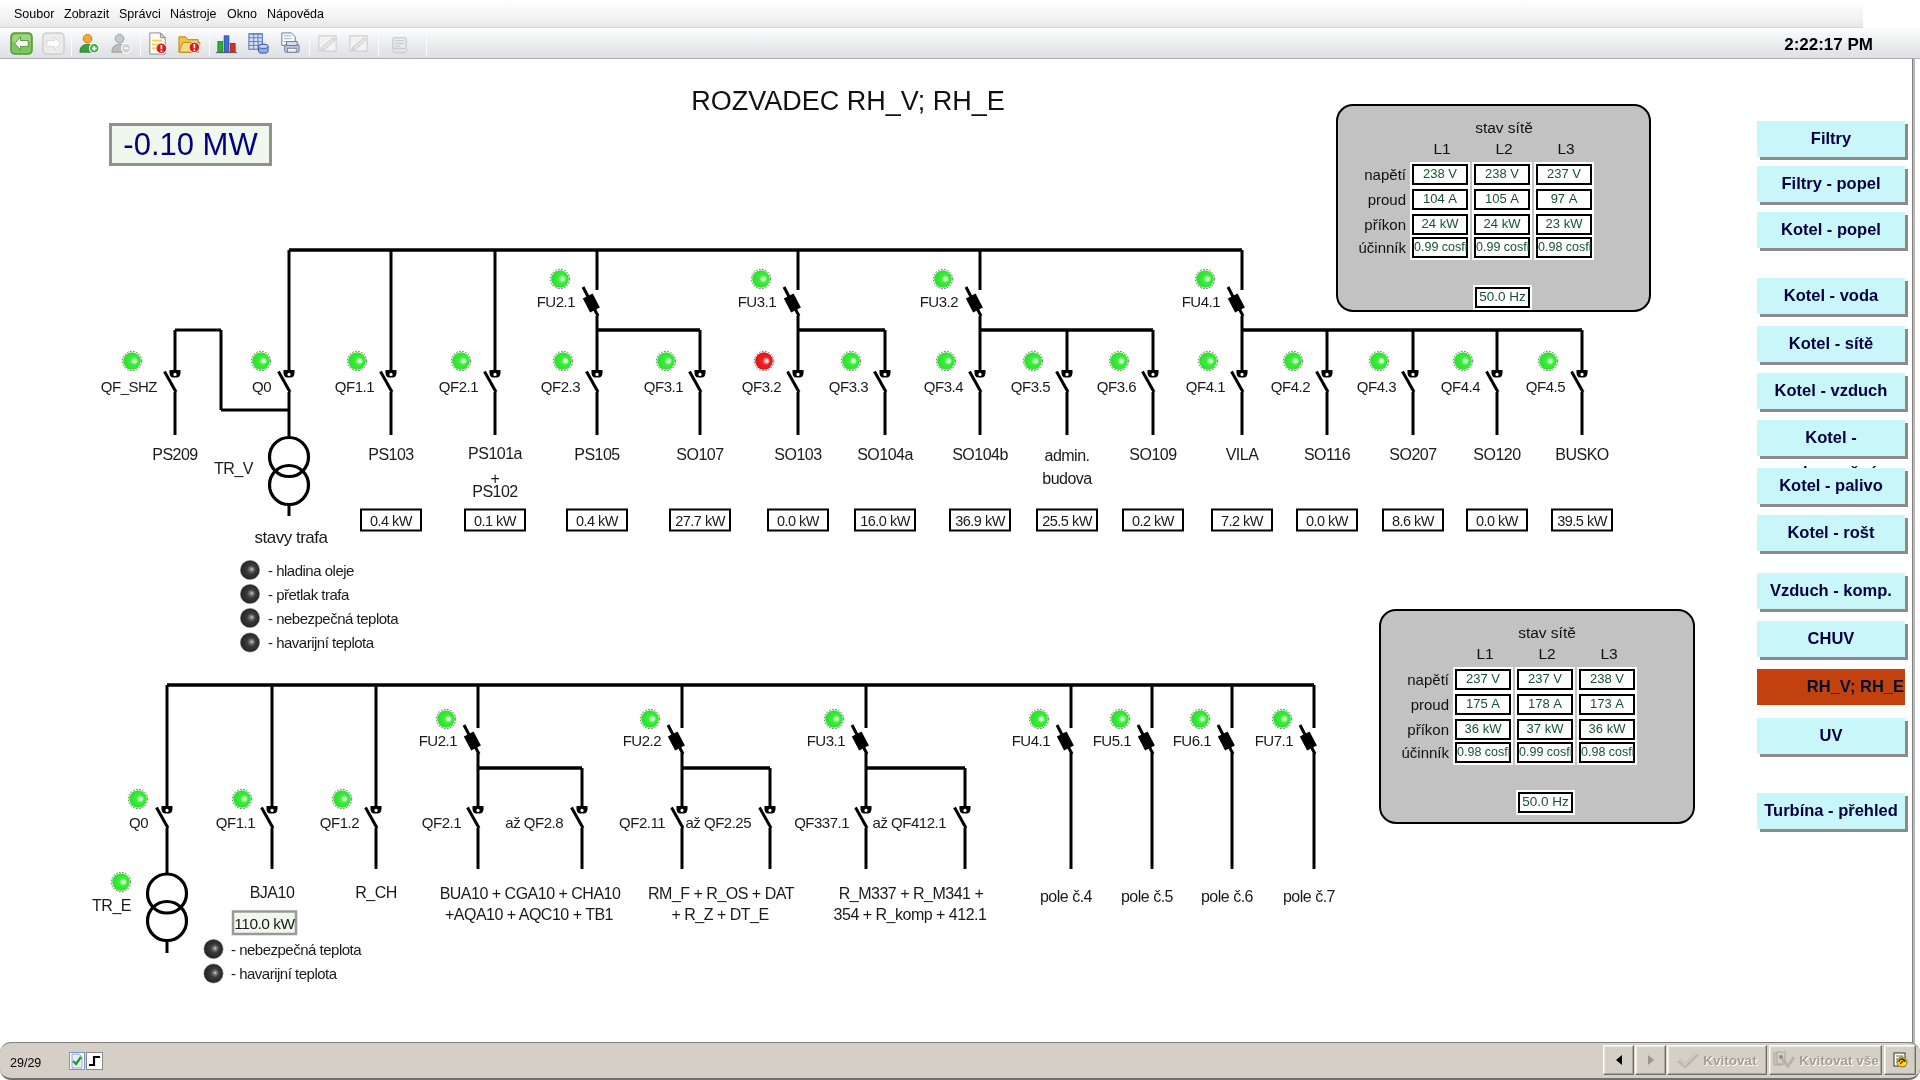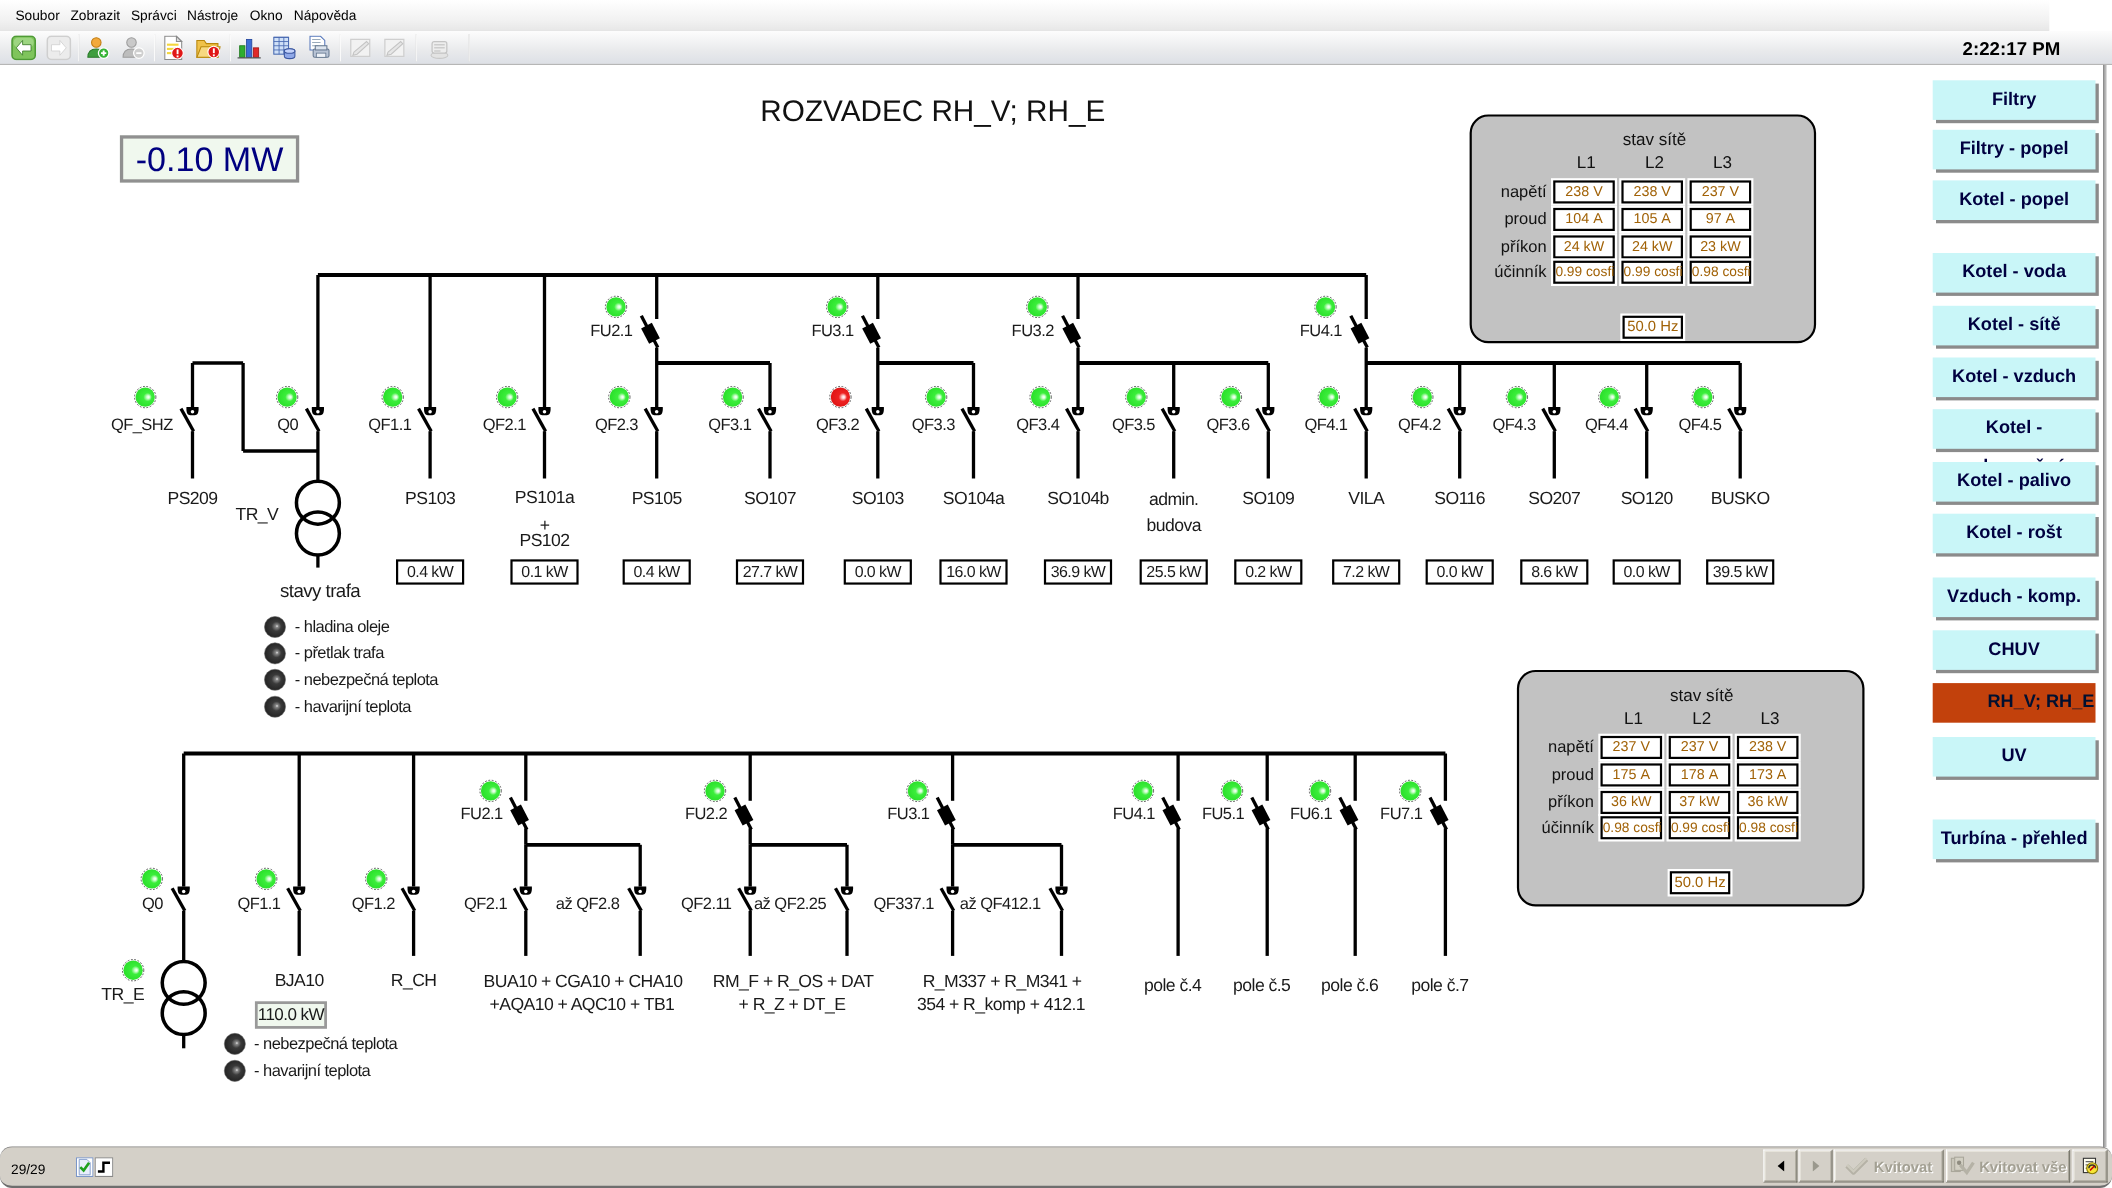--- a/index.html
+++ b/index.html
@@ -12,24 +12,24 @@
 .tbi { position:absolute; top:4px; width:23px; height:23px; }
 .tsep { position:absolute; top:3px; width:1px; height:25px; background:#c0c0c0; border-right:1px solid #fafafa; }
 .clock { position:absolute; right:47px; top:35px; font-size:17px; font-weight:bold; color:#000; }
 .rightedge { position:absolute; left:1912px; top:59px; width:3px; height:984px; background:#b8b8b8; border-left:1px solid #808080; }
 .title { position:absolute; left:687px; top:86px; width:322px; text-align:center; font-size:27px; color:#111; }
 .mwbox { position:absolute; left:109px; top:123px; width:163px; height:43px; background:#f0f8ee;
   border:3px solid #909090; color:#000080; font-size:31px; font-weight:normal; text-align:center; line-height:37px; }
 .panel { position:absolute; background:#c2c2c2; border:2px solid #000; border-radius:17px; }
 .ab { position:absolute; color:#111; }
 .pbox { position:absolute; height:21px; background:#fff; border:2px solid #000; box-shadow:0 0 0 2px #fff;
-  text-align:center; line-height:16.5px; color:#a16207; }
+  text-align:center; line-height:16.5px; color:#14532d; }
 .btn { position:absolute; left:1757px; width:148px; height:36px; background:#c9f6f8;
   box-shadow:3px 3px 0 #8b8b8b; color:#000040; font-weight:bold; font-size:16.5px;
-  text-align:center; line-height:35px; }
+  text-align:center; line-height:35px;margin-top:48px; }
 .btn.sel { background:#c2410c; box-shadow:none; text-align:right; color:#001030; overflow:hidden; padding-right:1px; font-size:16.5px; }
 .statusbar { position:absolute; left:0; top:1042px; width:1920px; height:38px; background:#d4d0c8;
   border-top:1px solid #808080; border-bottom:2px solid #6e6e6e;border-radius:11px; }
 .sb-num { position:absolute; left:10px; top:13px; font-size:12.5px; color:#000; }
 .sb-ic { position:absolute; }
 .alarm { position:absolute; left:104px; top:3px; width:1498px; height:29px; background:#ffff00;
   font-size:14.5px; font-weight:bold; color:#000; line-height:29px; padding-left:7px; white-space:nowrap; overflow:hidden; }
 .wbtn { position:absolute; top:2px; height:30px; background:#d4d0c8;
   border-top:1.5px solid #fdfdfd; border-left:1.5px solid #fdfdfd; border-right:1.5px solid #716f64; border-bottom:1.5px solid #716f64;
   box-shadow:inset -1px -1px 0 #a9a69a, inset 1px 1px 0 #ece9e0;

